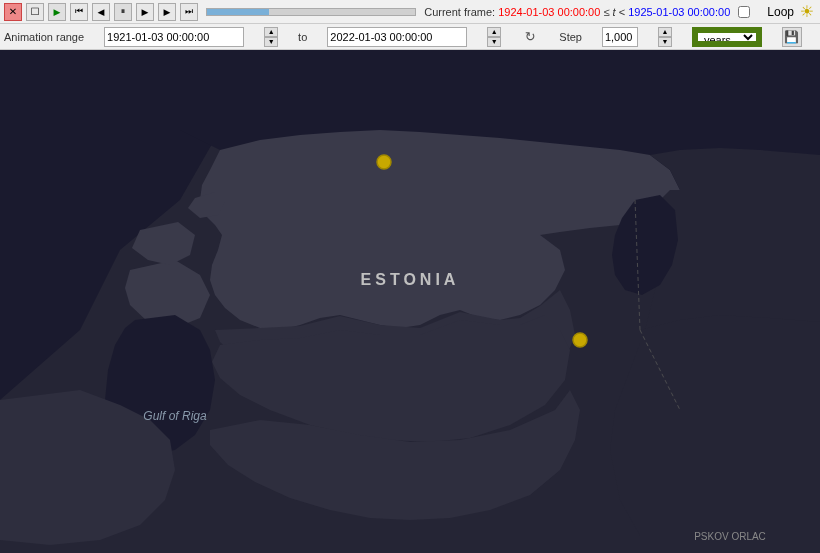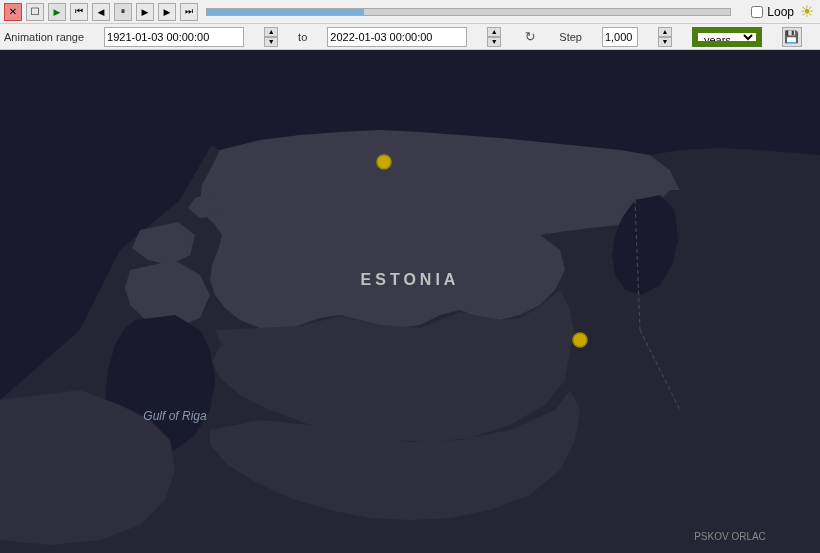--- a/index.html
+++ b/index.html
@@ -15,21 +15,21 @@
     }
     #current-frame-label {
       font-size: 11px; color: #333; flex: 0 0 auto;
     }
     #progress-track {
       flex: 1; height: 8px; background: #d0d0d0; border: 1px solid #aaa; margin: 0 4px; position: relative; cursor: pointer;
     }
     #progress-fill {
       height: 100%; background: #7ab0d8; width: 30%;
     }
-    #loop-container { display: flex; align-items: center; gap: 4px; margin-left: 12px; }
+    #loop-container { display: flex; align-items: center; gap: 17px; margin-left: 4px; }
     #loop-checkbox { width: 12px; height: 12px; }
 
     #toolbar-anim {
       display: flex; align-items: center; height: 26px; background: #f0f0f0; border-bottom: 1px solid #ccc;
       padding: 0 4px; gap: 20px;
     }
     .anim-label { font-size: 11px; color: #333; white-space: nowrap; }
     .date-input {
       font-size: 11px; border: 1px solid #aaa; background: white; height: 20px; padding: 0 2px;
       width: 140px;
@@ -105,20 +105,23 @@
     <span>▶</span>
   </div>
   <div class="icon-btn" style="font-size:9px;">
     <span>⏭</span>
   </div>
 
   <div id="progress-track">
     <div id="progress-fill" style="width: 30%;"></div>
   </div>
 
+  <span id="current-frame-label">
+    <span>Current frame: </span><span style="color:red;">1924-01-03 00:00:00</span> <span>≤</span> <i>t</i> <span>&lt;</span> <span style="color:blue;">1925-01-03 00:00:00</span>
+  </span>
 
   <div id="loop-container">
     <input type="checkbox" id="loop-checkbox" style="">
     <label for="loop-checkbox">Loop</label>
   </div>
 
   <div class="icon-btn" style="border:none; background:transparent; color:#c8a800; font-size:16px;">
     <span>☀</span>
   </div>
 </div>

